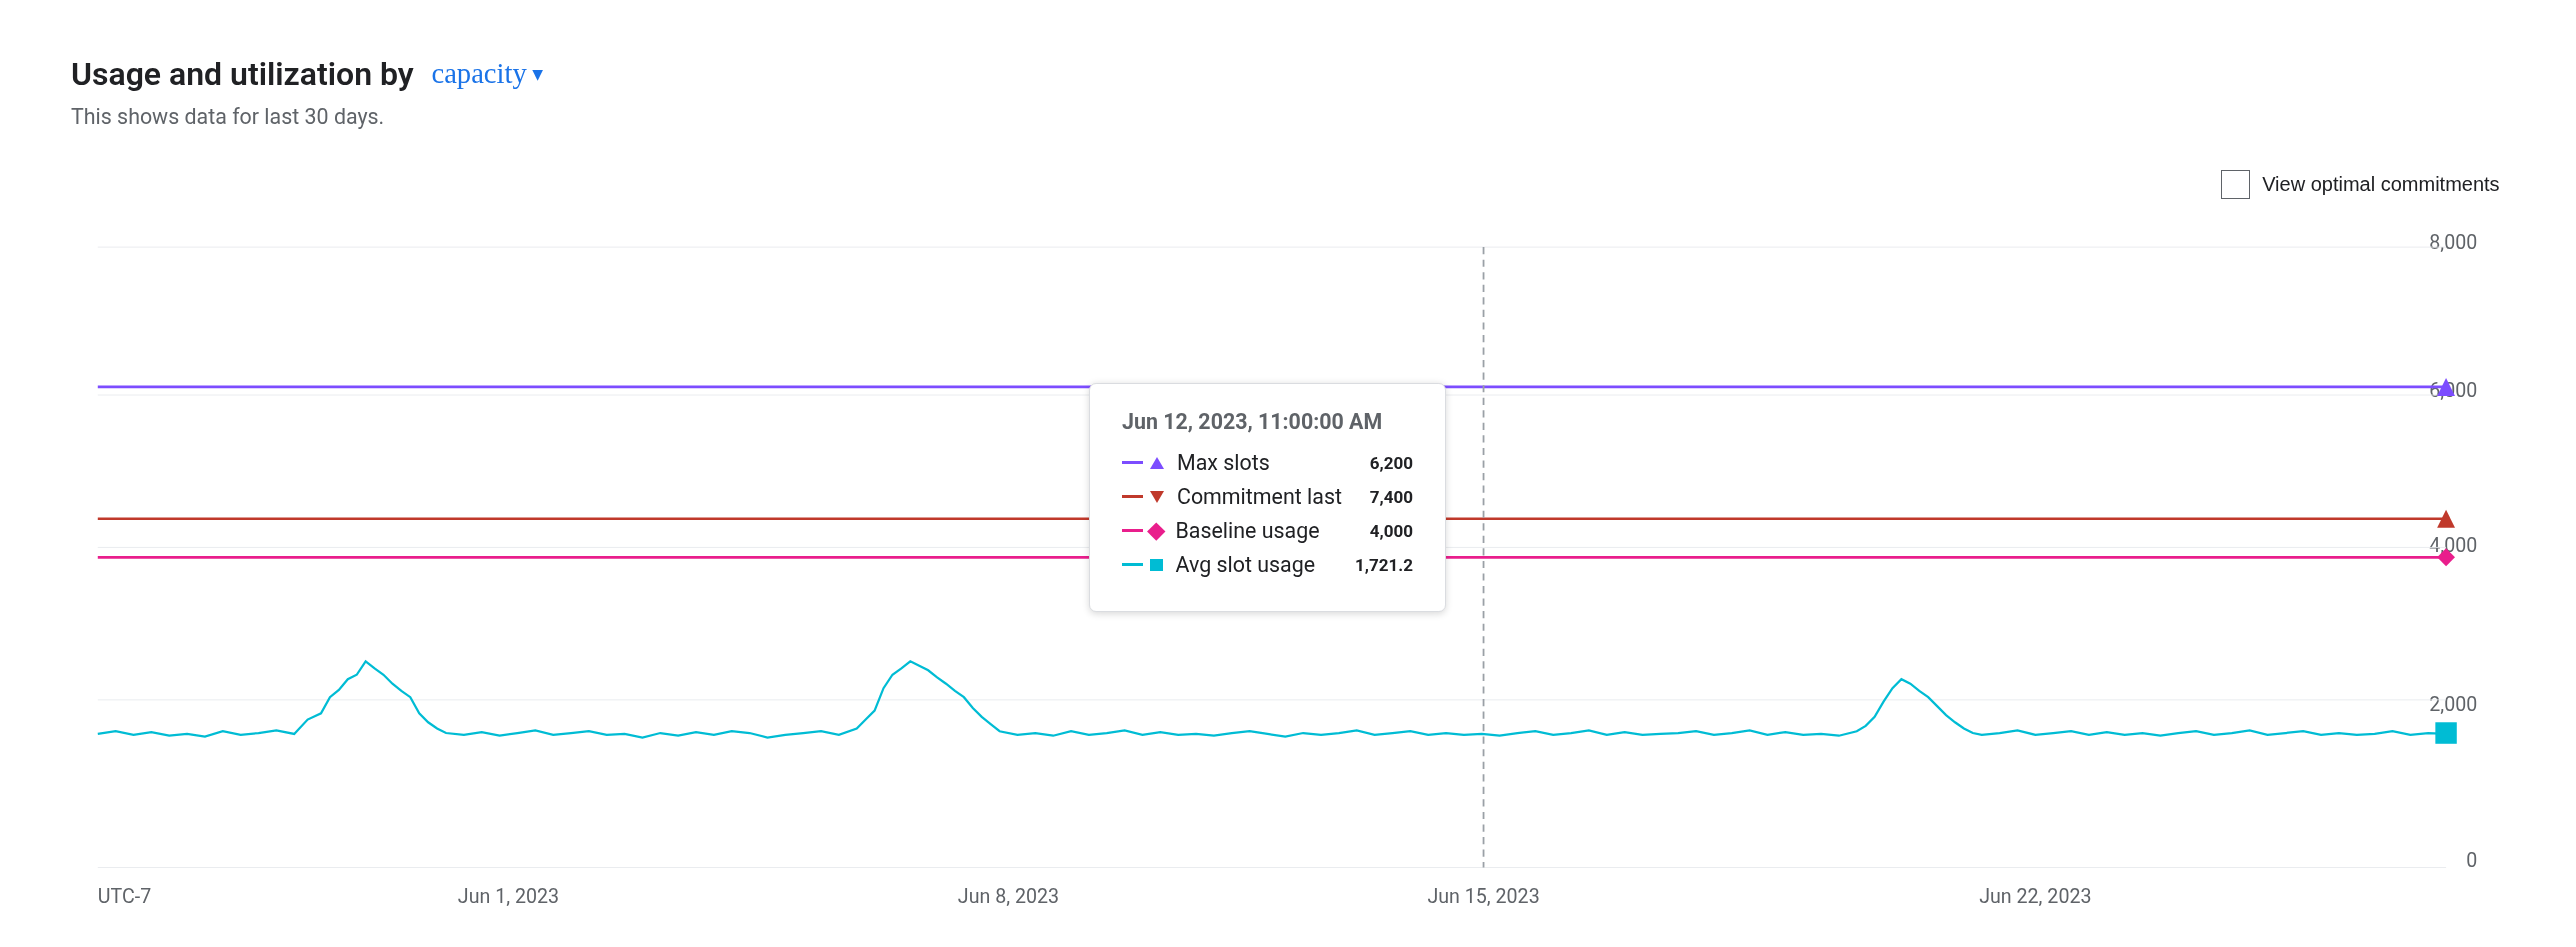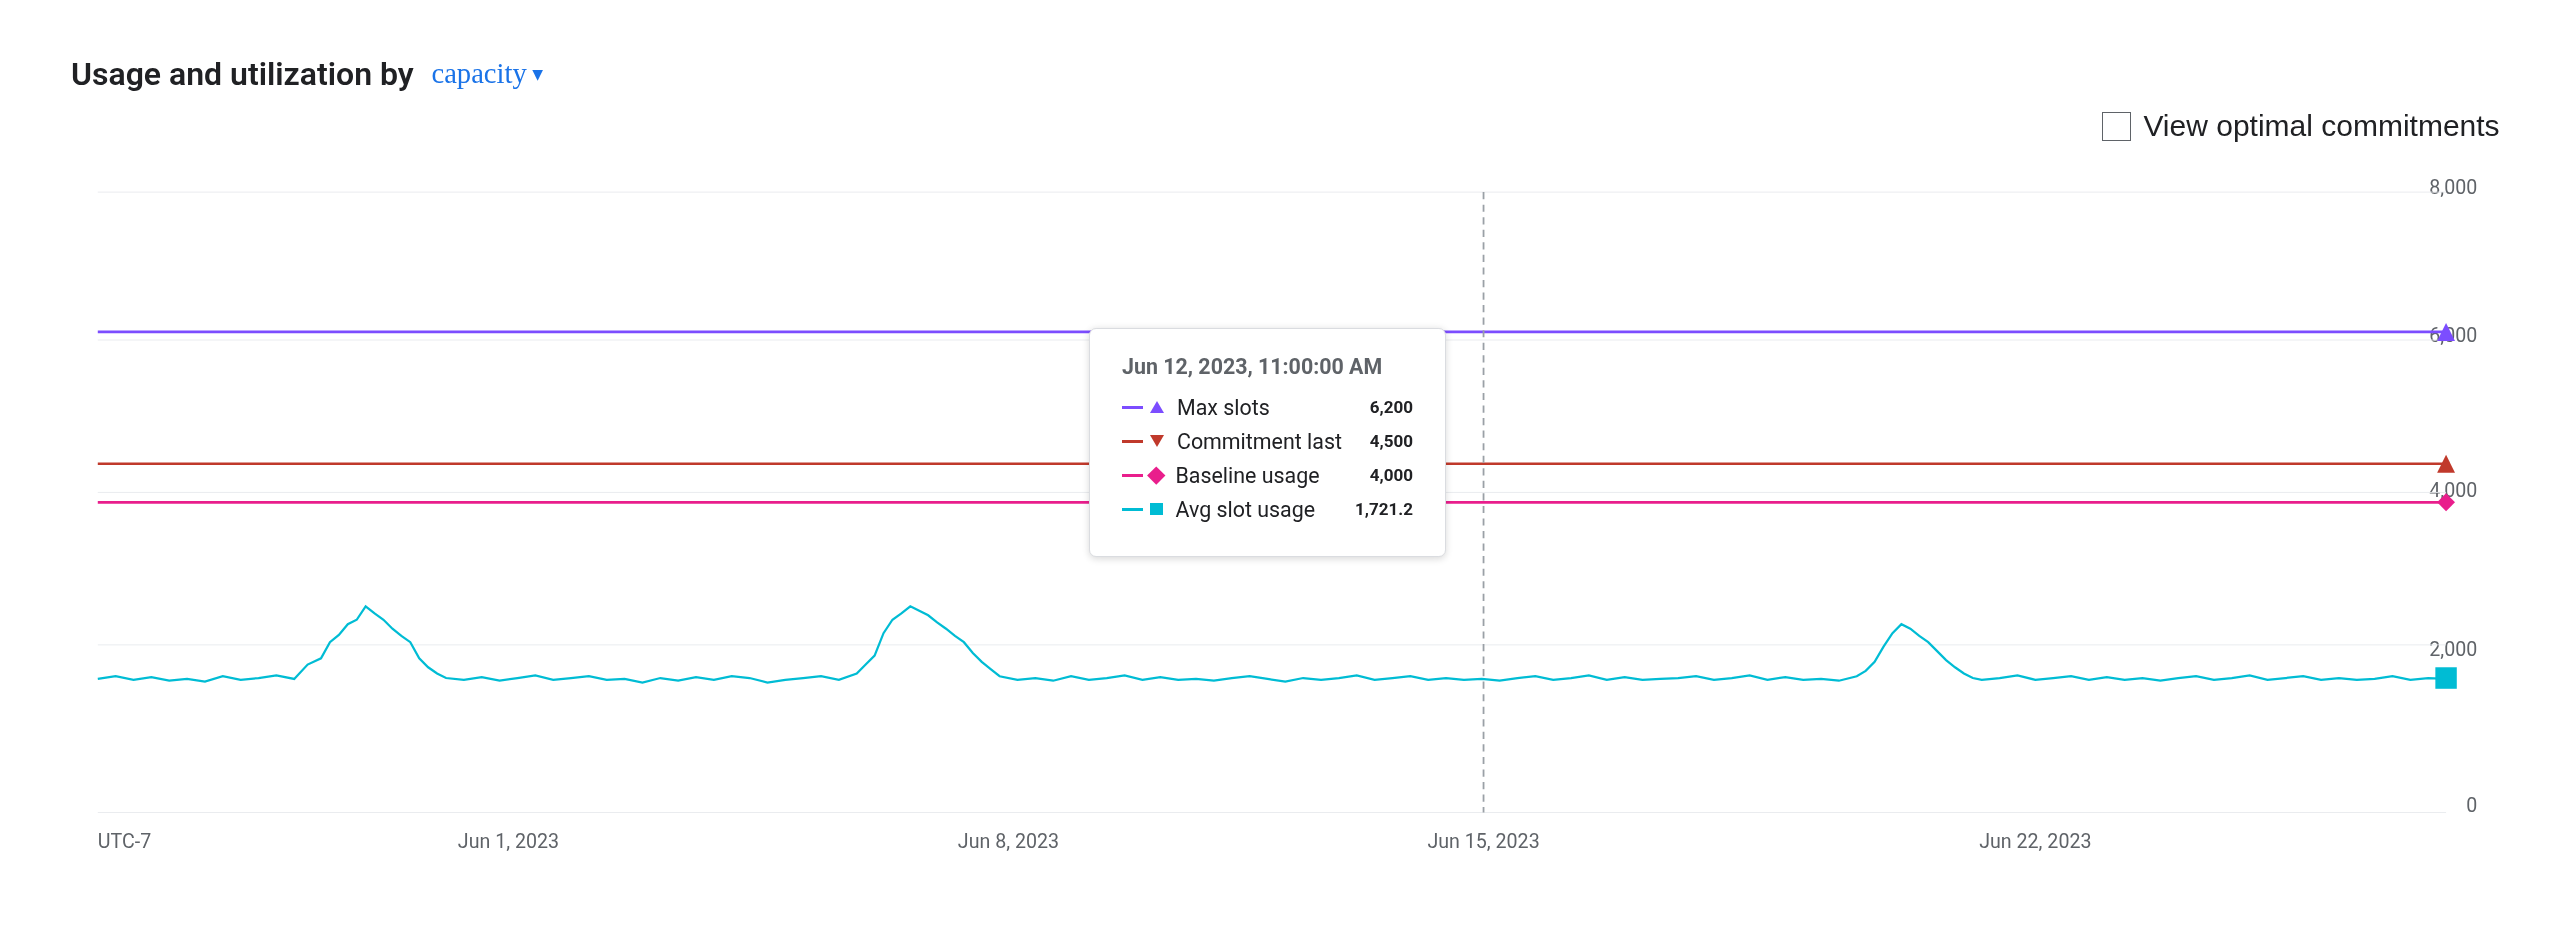--- a/index.html
+++ b/index.html
@@ -53,21 +53,21 @@
     .chart-header {
       display: flex;
       justify-content: flex-end;
       align-items: center;
       margin-bottom: 18px;
     }
     .view-optimal-btn {
       display: flex;
       align-items: center;
       gap: 12.5px;
-      font-size: 30px;
+      font-size: 20px;
       color: #202124;
       cursor: pointer;
       border: none;
       background: none;
       padding: 5.4px;
     }
     .checkbox-box {
       width: 28.6px;
       height: 28.6px;
       border: 1.8px solid #5f6368;
@@ -127,20 +127,21 @@
 <body>
 
 <div class="page">
   <div class="header">
     <span class="title">Usage and utilization by</span>
     <button class="dropdown-btn">
       <span>capacity</span>
       <span class="chevron">▾</span>
     </button>
   </div>
+  <div class="subtitle">This shows data for last 30 days.</div>
 
   <div class="chart-header">
     <button class="view-optimal-btn">
       <span class="checkbox-box"></span>
       <span>View optimal commitments</span>
     </button>
   </div>
 
   <div class="chart-container">
     <svg class="chart" viewBox="0 0 2726 820" preserveAspectRatio="none">
@@ -203,21 +204,21 @@
         <div class="tooltip-value">6,200</div>
       </div>
       <div class="tooltip-row">
         <div class="tooltip-label">
           <span style="display:inline-flex;align-items:center;gap:7.1px;">
             <span style="display:inline-block;width:21.4px;height:2.7px;background:#c0392b;"></span>
             <span style="display:inline-block;width:0;height:0;border-left:7.1px solid transparent;border-right:7.1px solid transparent;border-top:12.5px solid #c0392b;"></span>
           </span>
           <span>Commitment last</span>
         </div>
-        <div class="tooltip-value">4,500</div>
+        <div class="tooltip-value">7,400</div>
       </div>
       <div class="tooltip-row">
         <div class="tooltip-label">
           <span style="display:inline-flex;align-items:center;gap:7.1px;">
             <span style="display:inline-block;width:21.4px;height:2.7px;background:#e91e8c;"></span>
             <span style="display:inline-block;width:12.5px;height:12.5px;background:#e91e8c;transform:rotate(45deg);"></span>
           </span>
           <span>Baseline usage</span>
         </div>
         <div class="tooltip-value">4,000</div>

